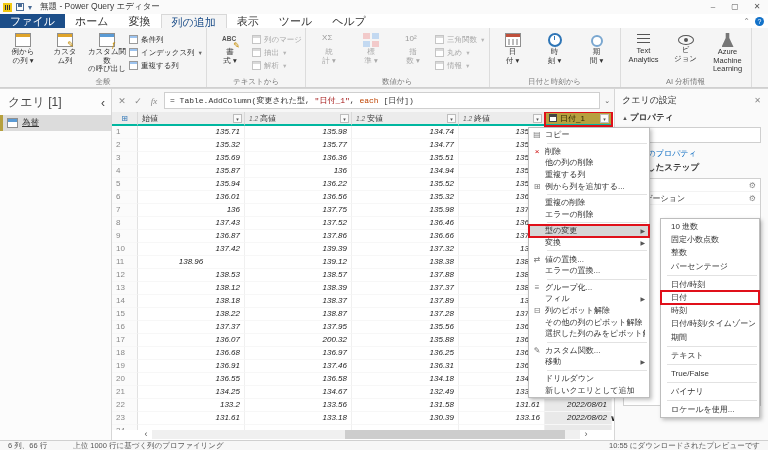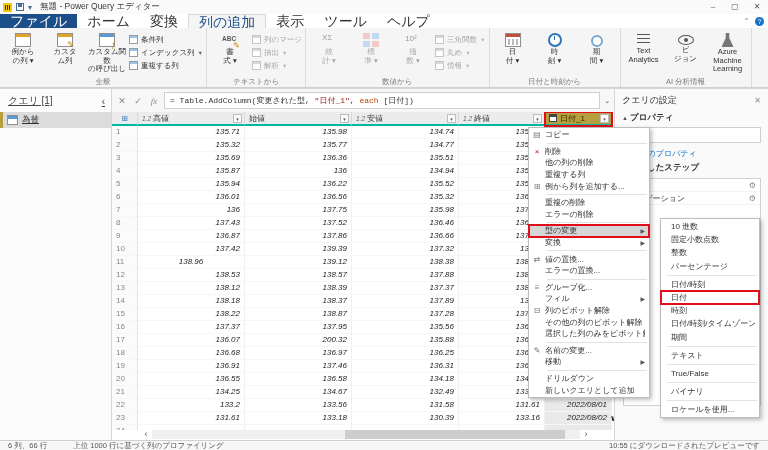--- a/index.html
+++ b/index.html
@@ -11,21 +11,21 @@
   .appicon { width:9px; height:9px; background:#f2c811; position:relative; }
   .appicon::after{ content:''; position:absolute; left:2px; bottom:2px; width:5px; height:5px; background:linear-gradient(90deg,#333 0 1px,transparent 1px 2px,#333 2px 3px,transparent 3px 4px,#333 4px 5px); }
   .qat { color:#4a6b96; font-size:8px; line-height:9px; }
   .savebox { width:8px; height:8px; border:1px solid #4a6b96; position:relative; }
   .savebox::after{ content:''; position:absolute; left:1px; top:0; width:4px; height:3px; background:#4a6b96; }
   .tb-title { font-size:8.5px; color:#3a3a3a; margin-left:4px; }
   .winctl { position:absolute; right:0; top:0; height:14px; display:flex; }
   .winctl span { width:22px; height:14px; text-align:center; line-height:13px; font-size:8px; color:#555; }
   
   .tabbar { position:absolute; left:0; top:14px; width:768px; height:14px; background:#fff; display:flex; align-items:stretch; }
-  .tab { padding:0 10px; line-height:14px; font-size:14px; color:#333; }
+  .tab { padding:0 10px; line-height:14px; font-size:11px; color:#333; }
   .tab.file { background:#1c4e89; color:#fff; }
   .tab.active { background:#f5f5f5; border:1px solid #d8d8d8; border-bottom:none; color:#1c4e89; }
   .tabbar-right { position:absolute; right:4px; top:0; height:14px; display:flex; align-items:center; gap:5px; }
   .collapse-rib { color:#888; font-size:8px; }
   .helpdot { width:9px; height:9px; border-radius:50%; background:#1372c9; color:#fff; font-size:7px; text-align:center; line-height:9px; }
   
   .ribbon { position:absolute; left:0; top:28px; width:768px; height:60px; background:#f5f5f5; border-bottom:1px solid #d0d0d0; display:flex; }
   .rgroup { display:flex; flex-direction:column; border-right:1px solid #dcdcdc; padding:2px 3px 0 3px; }
   .ritems { flex:1; display:flex; align-items:flex-start; gap:2px; }
   .rlabel { text-align:center; font-size:7.5px; color:#7a7a7a; height:11px; line-height:11px; }
@@ -60,21 +60,21 @@
   .ic.watch { width:12px; height:12px; border:2px solid #7aa7d0; border-radius:50%; margin-top:2px; background:#fff; }
   .ic.lines { background:repeating-linear-gradient(#555 0 1.5px,transparent 1.5px 4px); width:13px; height:12px; margin-top:1px; }
   .ic.eye { width:16px; height:10px; border:1.5px solid #555; border-radius:50%; margin-top:2px; }
   .ic.eye::after { content:''; position:absolute; left:5px; top:2px; width:4px; height:4px; border-radius:50%; background:#555; }
   .ic.flask { width:12px; height:14px; background:#777; clip-path:polygon(35% 0,65% 0,65% 35%,100% 100%,0 100%,35% 35%); }
   .sic { width:9px; height:9px; border:1px solid #9a9a9a; background:#fff; position:relative; }
   .sic::before { content:''; position:absolute; left:0; right:0; top:0; height:2px; background:#9cc3ef; }
   .dis .sic { border-color:#c5c5c5; } .dis .sic::before { background:#d9d9d9; }
   
   .qpane { position:absolute; left:0; top:88px; width:112px; height:352px; background:#fcfcfc; border-right:1px solid #d6d6d6; border-top:1px solid #d6d6d6; }
-  .qpane-h { display:flex; justify-content:space-between; align-items:center; padding:5px 6px 4px 8px; font-size:10px; color:#444;text-decoration:underline; }
+  .qpane-h { display:flex; justify-content:space-between; align-items:center; padding:5px 6px 4px 8px; font-size:12px; color:#444; }
   .qitem { height:16px; display:flex; align-items:center; gap:4px; background:#dcdcdc; border-left:3px solid #b6a03e; padding-left:4px; font-size:8.5px;text-decoration:underline; }
   .qitem .mt { width:11px; height:10px; }
   
   .fbar { position:absolute; left:112px; top:88px; width:502px; height:24px; background:#f7f7f7; border-top:1px solid #d6d6d6; display:flex; align-items:center; gap:4px; padding:0 4px; }
   .fbtn { color:#8a8a8a; font-size:9px; width:12px; text-align:center; }
   .fx { font-style:italic; font-family:"Liberation Serif","DejaVu Serif",serif; }
   .finput { flex:1; height:17px; background:#fff; border:1px solid #cfcfcf; font-size:8px; line-height:15px; padding:0 5px; white-space:nowrap; overflow:hidden; font-family:"Liberation Mono","DejaVu Sans Mono",monospace; }
   .f-str { color:#a31515; } .f-kw { color:#bf4400; }
   .fexp { color:#555; font-size:7px; }
   
@@ -323,26 +323,26 @@
   <span class="fbtn fx">fx</span>
   <div class="finput"><span>= Table.AddColumn(変更された型, </span><span class="f-str">"日付_1"</span><span>, </span><span class="f-kw">each</span><span> [日付])</span></div>
   <span class="fexp">⌄</span>
 </div>
 
 <div class="gridwrap" id="grid">
 
 <div class="ghead">
       <div class="corner" style="width: 26px;">⊞</div>
       <div class="gh" style="width: 107px;">
+        <span class="nm">始値</span>
+        <span class="fbox">▾</span>
+      </div>
+      <div class="gh" style="width: 107px;">
         <span class="typ">1.2</span>
         <span class="nm">高値</span>
-        <span class="fbox">▾</span>
-      </div>
-      <div class="gh" style="width: 107px;">
-        <span class="nm">始値</span>
         <span class="fbox">▾</span>
       </div>
       <div class="gh" style="width: 107px;">
         <span class="typ">1.2</span>
         <span class="nm">安値</span>
         <span class="fbox">▾</span>
       </div>
       <div class="gh" style="width: 86px;">
         <span class="typ">1.2</span>
         <span class="nm">終値</span>
@@ -647,21 +647,21 @@
       <span class="gut"></span>
       <span class="lbl">その他の列のピボット解除</span>
     </div>
     <div class="mi">
       <span class="gut"></span>
       <span class="lbl">選択した列のみをピボット解除</span>
     </div>
     <div class="msep"></div>
     <div class="mi">
       <span class="gut">✎</span>
-      <span class="lbl">名前の変更...</span>
+      <span class="lbl">カスタム関数...</span>
     </div>
     <div class="mi">
       <span class="gut"></span>
       <span class="lbl">移動</span>
       <span class="arr">▶</span>
     </div>
     <div class="msep"></div>
     <div class="mi">
       <span class="gut"></span>
       <span class="lbl">ドリルダウン</span>

